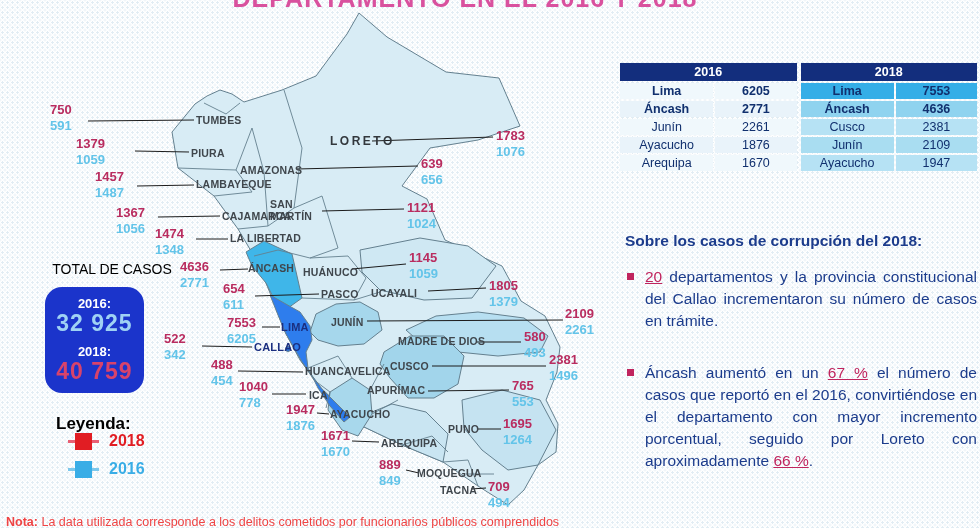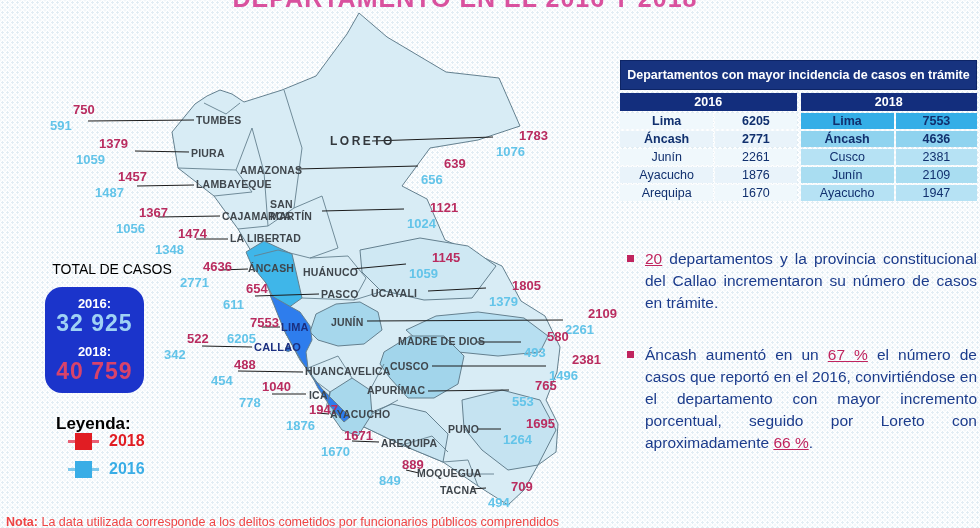--- a/index.html
+++ b/index.html
@@ -11,21 +11,21 @@
       radial-gradient(rgba(150,190,215,.18) 1px, transparent 1.2px) 2.5px 2.5px/5px 5px,
       #ffffff;
   }
   .main-title{
     position:absolute;top:-16px;left:0;width:930px;text-align:center;
     font-size:25px;font-weight:800;color:#d9519e;letter-spacing:1px;white-space:nowrap;
   }
   svg.map{position:absolute;left:0;top:0;}
   
   .num{position:absolute;font-weight:700;font-size:13px;line-height:15.5px;white-space:nowrap;}
-  .num .r{display:block;color:#b92c5f;margin-left:23px;}
+  .num .r{display:block;color:#b92c5f;}
   .num .b{display:block;color:#63c4e9;}
   
   .dep{position:absolute;font-size:10.5px;font-weight:600;color:#3f464c;letter-spacing:.2px;white-space:nowrap;}
   .dep.navy{color:#1b2f80;font-weight:700;font-size:11px;}
   .dep.big{font-size:12px;letter-spacing:2.5px;color:#33383d;}
   .dep.two{white-space:normal;width:58px;text-align:left;line-height:12px;}
   
   .tot-head{position:absolute;left:28px;top:261px;width:168px;text-align:center;
     font-size:14px;font-weight:400;color:#000;}
   .tot-box{position:absolute;left:45px;top:287px;width:99px;height:106px;border-radius:17px;
@@ -276,21 +276,20 @@
   <span class="leg-lab" style="color:#e11d23">2018</span>
 </div>
 <div class="leg-row" style="left:68px;top:460px">
   <span class="leg-dash" style="background:#7cc8ec"></span>
   <span class="leg-sq" style="background:#39ade6"></span>
   <span class="leg-dash" style="background:#7cc8ec"></span>
   <span class="leg-lab" style="color:#39ade6">2016</span>
 </div>
 
 <div class="tbl">
-  <div class="tbl-title">Departamentos con mayor incidencia de casos en trámite</div>
   <div class="tbl-heads">
     <div>2016</div>
     <div>2018</div>
   </div>
   <div class="tbl-body">
     <div class="half">
       <div class="trow bold">
           <div class="nm" style="background:#f0f8fc">Lima</div>
           <div class="vl" style="background:#f0f8fc">6205</div>
         </div>
@@ -330,20 +329,21 @@
         </div>
       <div class="trow">
           <div class="nm" style="background:#b6e2f4">Ayacucho</div>
           <div class="vl" style="background:#b6e2f4">1947</div>
         </div>
     </div>
   </div>
 </div>
 
 <div class="sobre">
+  <h3>Sobre los casos de corrupción del 2018:</h3>
   <div class="bullet">
     <span class="bsq"></span>
     <div class="btext"><span class="hl">20</span><span> departamentos y la provincia constitucional del Callao incrementaron su número de casos en trámite.</span></div>
   </div>
   <div class="bullet second">
     <span class="bsq"></span>
     <div class="btext"><span>Áncash aumentó en un </span><span class="hl">67 %</span><span> el número de casos que reportó en el 2016, convirtiéndose en el departamento con mayor incremento porcentual, seguido por Loreto con aproximadamente </span><span class="hl">66 %</span><span>.</span></div>
   </div>
 </div>
 

